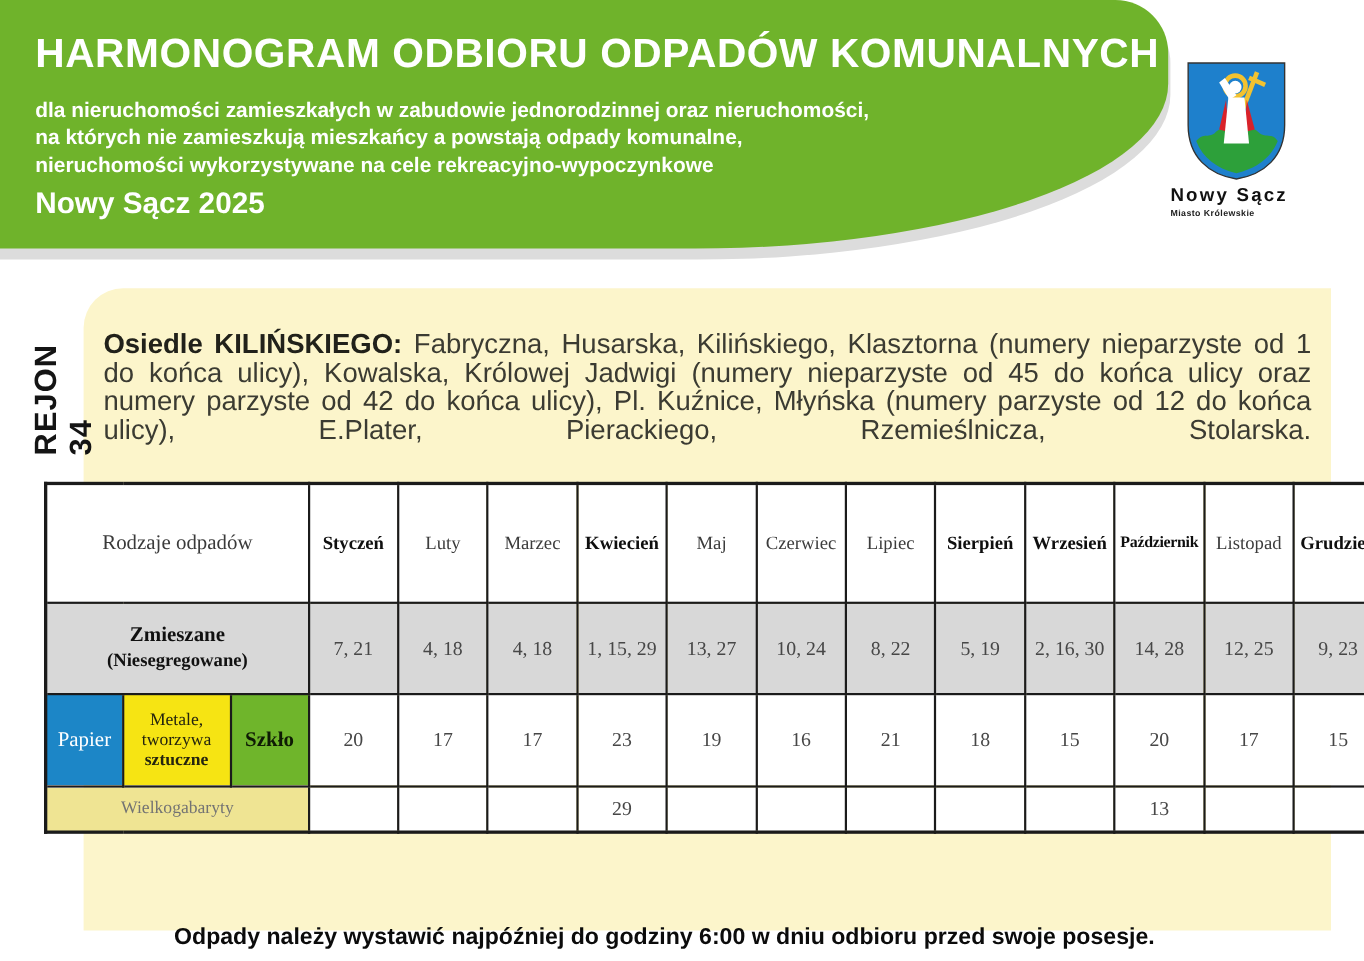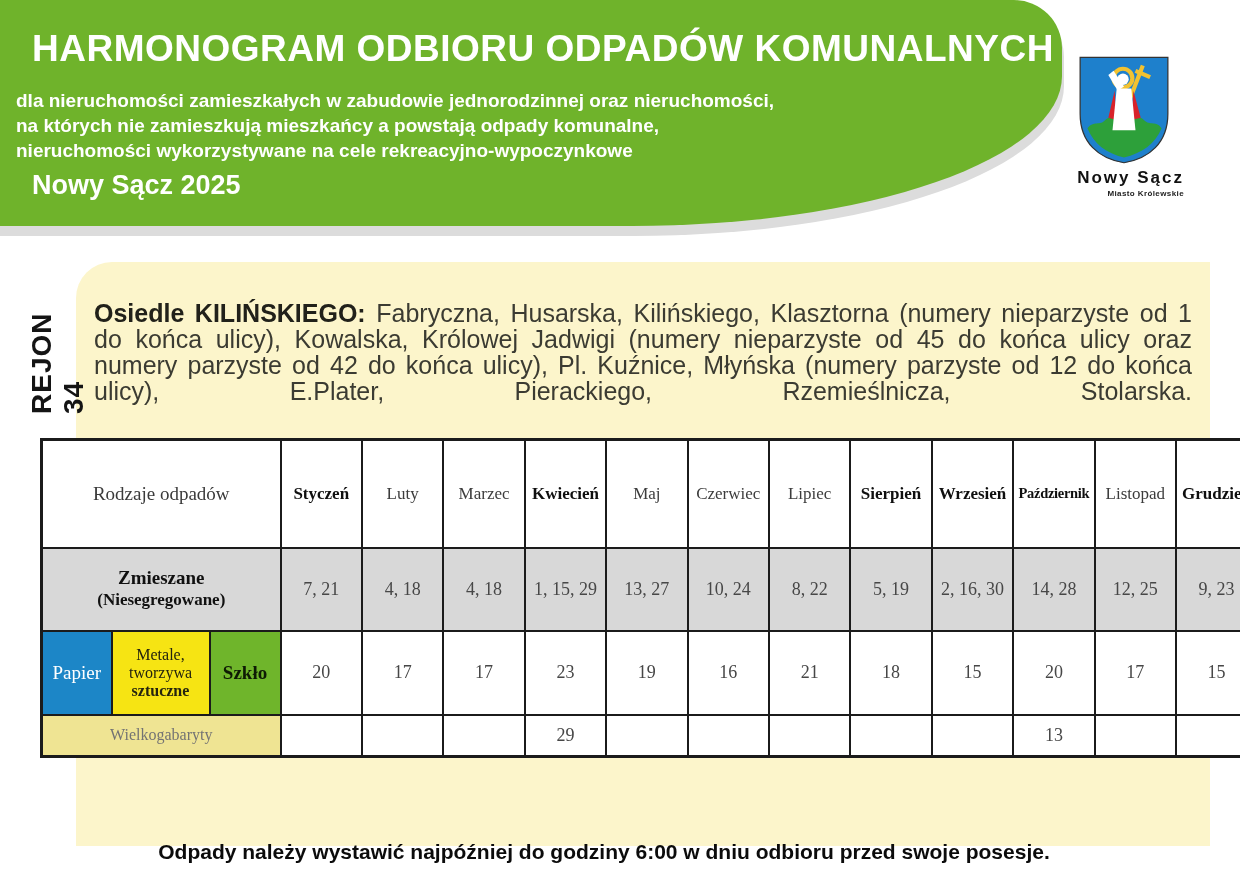--- a/index.html
+++ b/index.html
@@ -21,29 +21,29 @@
     background:var(--header-green,#6FB32B);
     border-top-right-radius:48px;
     border-bottom-right-radius:430px 150px;
     z-index:2;color:#fff;
   }
   .banner .title{
     position:absolute;left:32px;top:28px;
     font-size:37px;font-weight:bold;letter-spacing:0.5px;white-space:nowrap;
   }
   .banner .subtitle{
-    position:absolute;left:16px;top:88px;
+    position:absolute;left:32px;top:88px;
     font-size:19px;font-weight:bold;line-height:25px;white-space:nowrap;
   }
   .banner .city-year{
     position:absolute;left:32px;top:170px;
     font-size:27px;font-weight:bold;white-space:nowrap;
   }
   
-  .coa{position:absolute;left:1064px;top:55px;width:120px;text-align:right;z-index:3;}
+  .coa{position:absolute;left:1064px;top:55px;width:120px;text-align:left;z-index:3;}
   .coa svg{display:block;margin:0 auto;}
   .coa .coa-city{font-size:17px;font-weight:bold;letter-spacing:2px;color:#111;margin-top:3px;white-space:nowrap;}
   .coa .coa-sub{font-size:8px;font-weight:bold;letter-spacing:0.4px;color:#222;margin-top:1px;white-space:nowrap;}
   
   .panel{
     position:absolute;left:76px;top:262px;width:1134px;height:584px;
     background:var(--panel-yellow,#FCF5CB);
     border-top-left-radius:36px;z-index:0;
   }
   .region-label{

